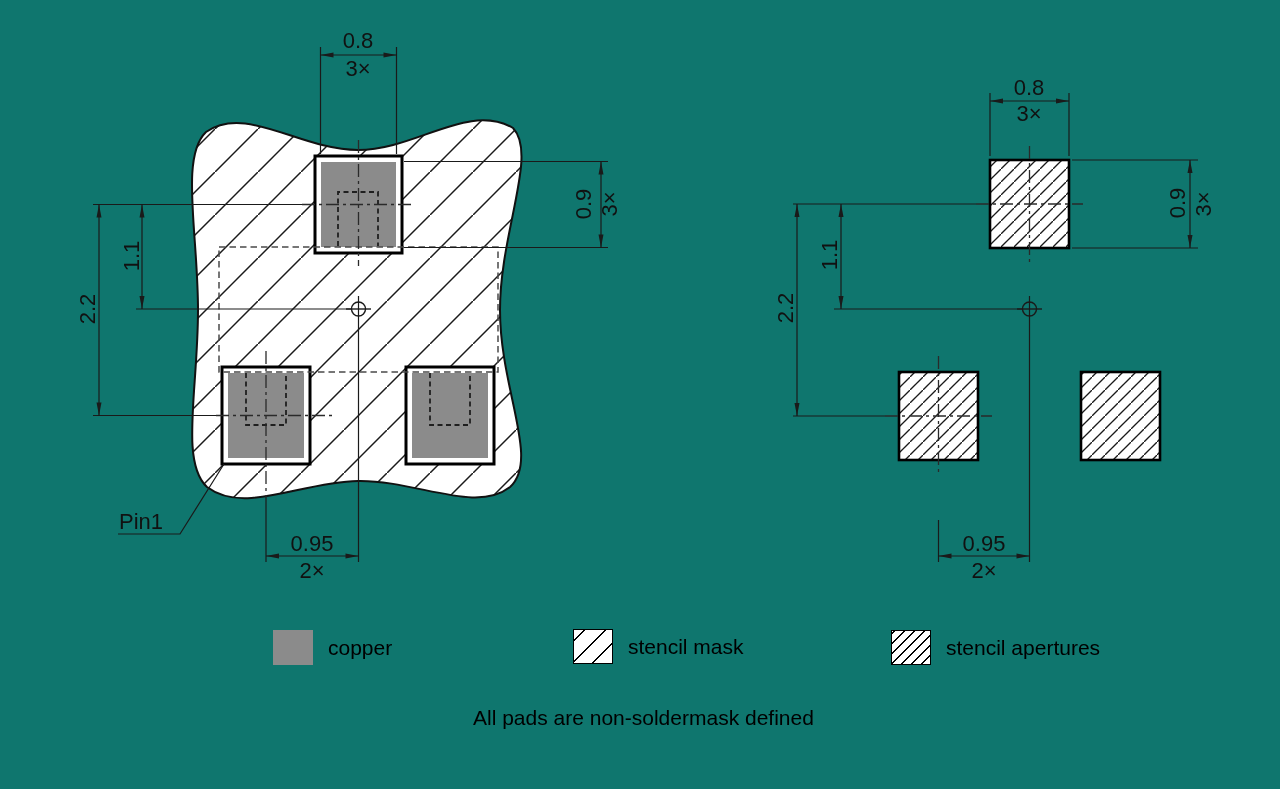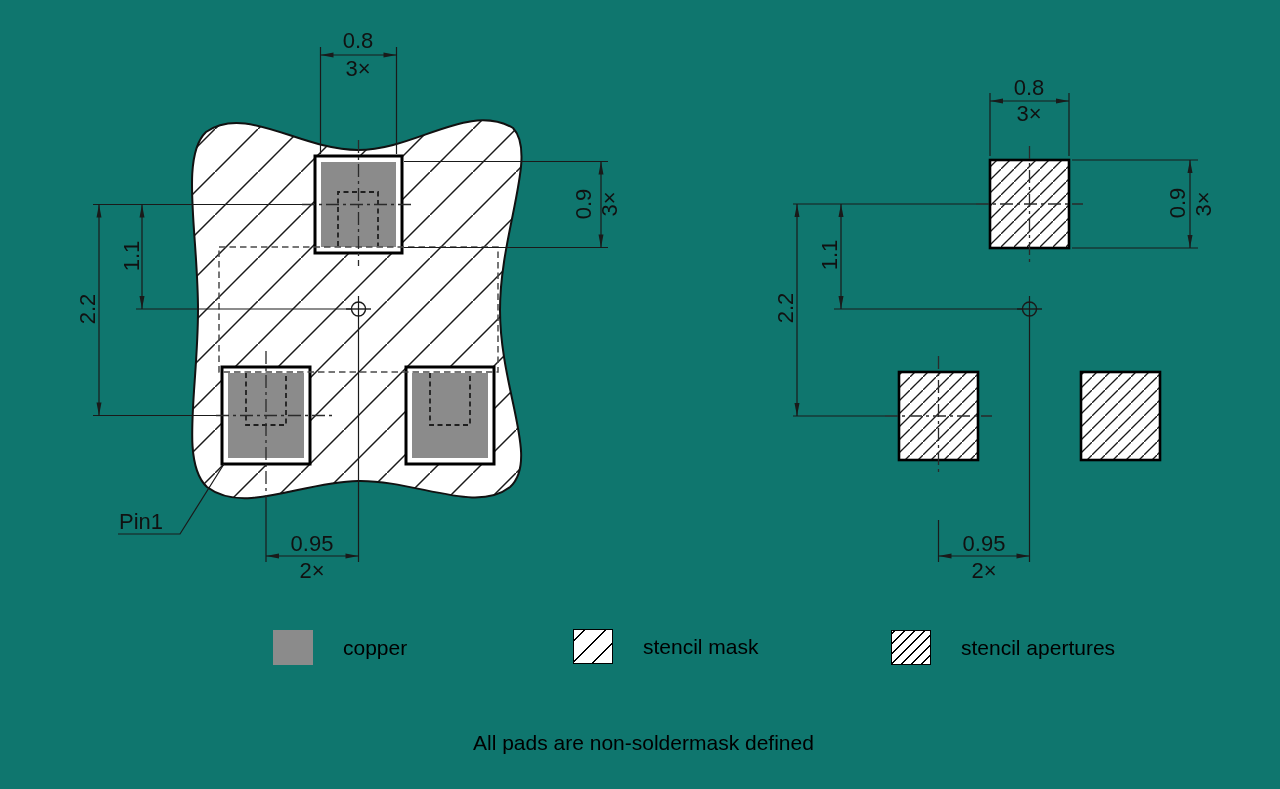--- a/index.html
+++ b/index.html
@@ -9,21 +9,21 @@
   svg text{font-family:"Liberation Sans", sans-serif;font-size:22px;fill:#111;}
   .ext{stroke:#1a1a1a;stroke-width:1.2;fill:none;}
   .dim{stroke:#1a1a1a;stroke-width:1.2;fill:none;}
   .cl{stroke:#2a2a2a;stroke-width:1.3;fill:none;stroke-dasharray:13 4 3 4;}
   .body-outline{stroke:#4a4a4a;stroke-width:1.5;fill:none;stroke-dasharray:6.5 4;}
   .terminal{stroke:#1f1f1f;stroke-width:1.8;fill:none;stroke-dasharray:5 3.5;}
   .pad-outer{fill:#ffffff;stroke:#000;stroke-width:3;}
   .aperture{stroke:#000;stroke-width:2.6;}
   .blob{stroke:#111;stroke-width:2;}
   .cmark{stroke:#1a1a1a;stroke-width:1.4;fill:none;}
-  .legend-row{position:absolute;display:flex;align-items:center;gap:30px;height:37px;}
+  .legend-row{position:absolute;display:flex;align-items:center;gap:15px;height:37px;}
   .legend-row .lbl{font-size:21px;color:#000;white-space:nowrap;}
   .sw{width:40px;height:35px;box-sizing:border-box;}
   .sw-mask{border:1.4px solid #000;
     background:repeating-linear-gradient(-45deg,#fff 0,#fff 13px,#000 13px,#000 14.4px);}
   .sw-stencil{border:1.4px solid #000;
     background:repeating-linear-gradient(-45deg,#fff 0,#fff 5.6px,#000 5.6px,#000 7px);}
   .note{position:absolute;left:473px;font-size:21px;color:#000;white-space:nowrap;}
 </style>
 </head>
 <body>
@@ -153,15 +153,15 @@
 </div>
 <div class="legend-row" style="left:573px;top:628px;">
   <div class="sw sw-mask"></div>
   <div class="lbl">stencil mask</div>
 </div>
 <div class="legend-row" style="left:875px;top:629px;padding-left:16px;">
   <div class="sw sw-stencil"></div>
   <div class="lbl">stencil apertures</div>
 </div>
 
-<div class="note" style="top:731px;text-align:center;">All pads are non-soldermask defined</div>
+<div class="note" style="top:706px;text-align:center;">All pads are non-soldermask defined</div>
 
 </div>
 
 </body></html>

